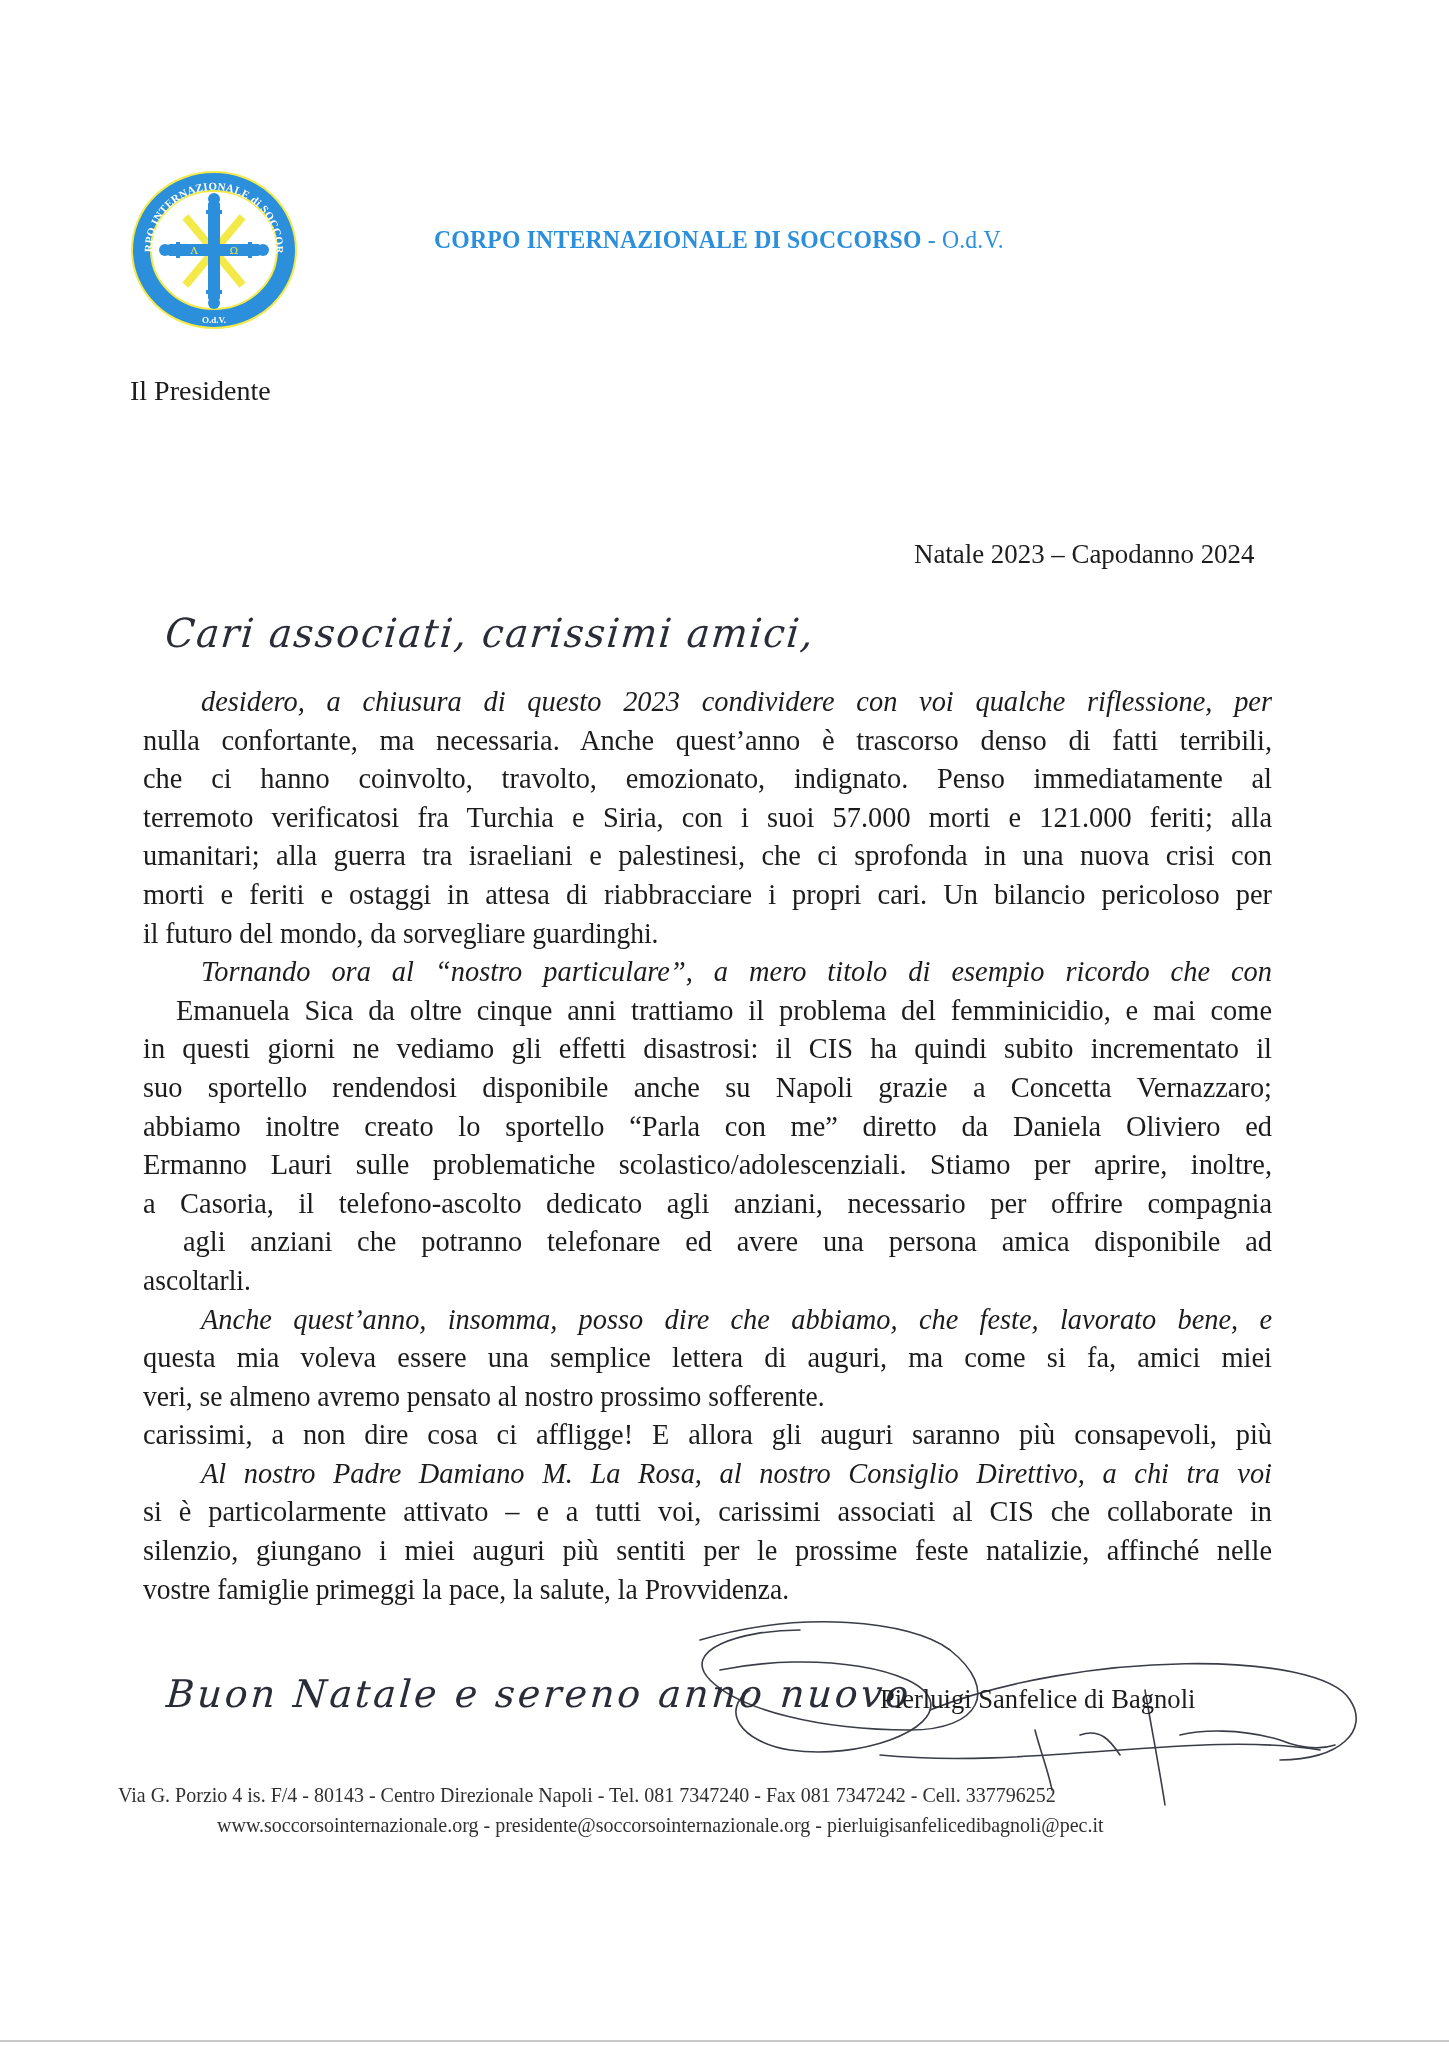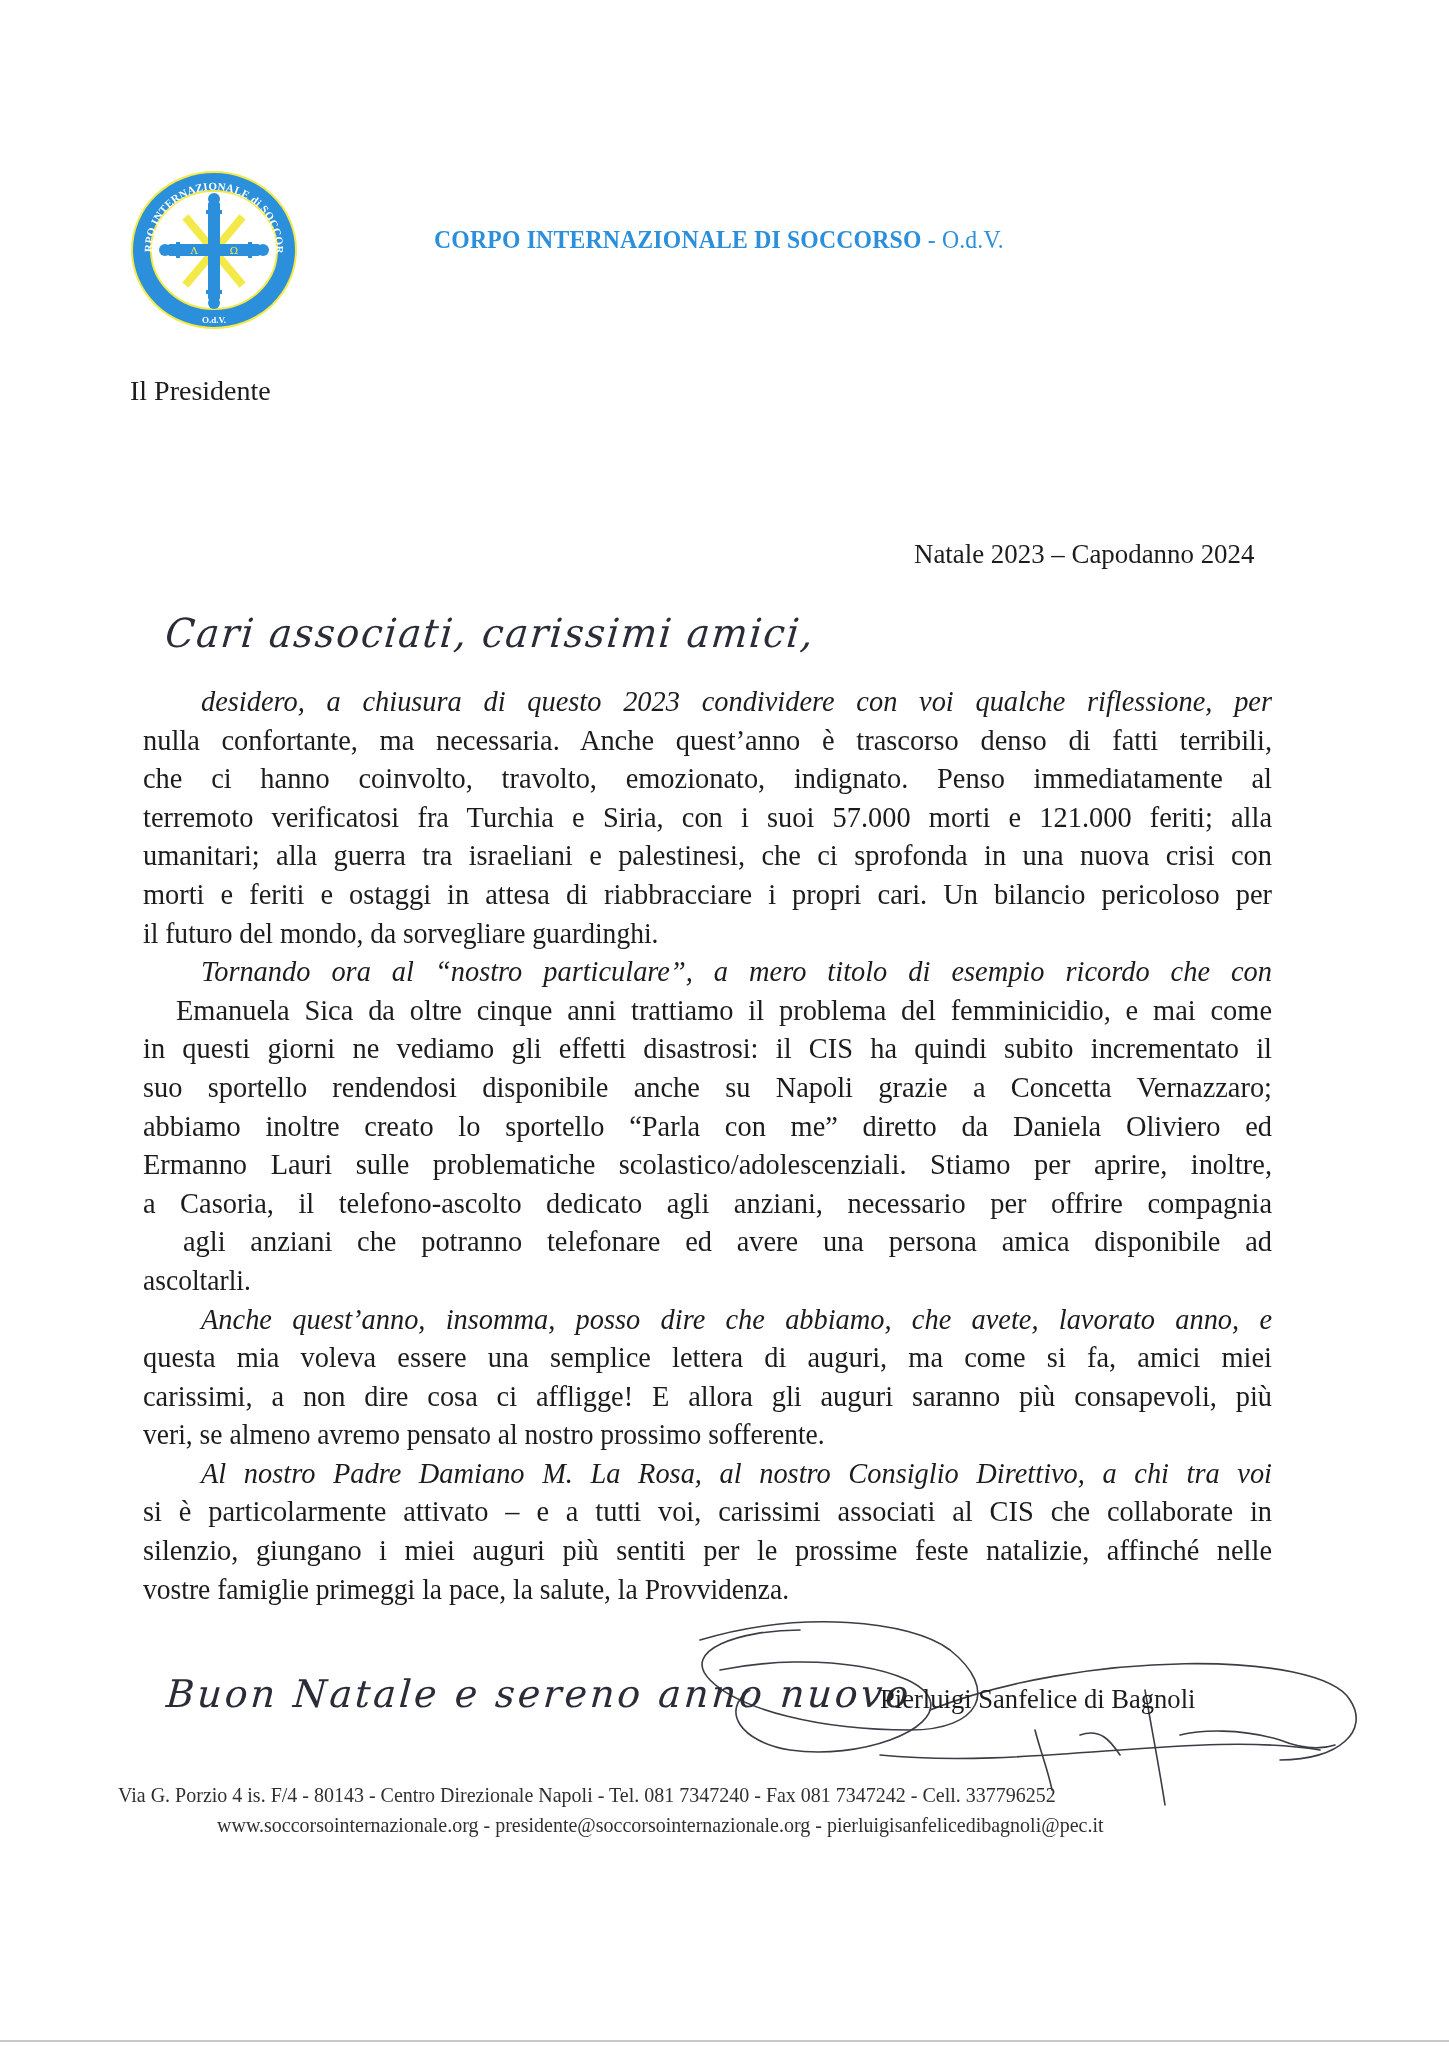--- a/index.html
+++ b/index.html
@@ -99,24 +99,24 @@
       <span class="line" style="white-space: nowrap; margin-left: 33px;"><span style="white-space: nowrap; word-spacing: 0px;">Emanuela Sica da oltre cinque anni trattiamo il problema del femminicidio, e mai come</span></span>
       <span class="line" style="white-space: nowrap;"><span style="white-space: nowrap; word-spacing: 0px;">in questi giorni ne vediamo gli effetti disastrosi: il CIS ha quindi subito incrementato il</span></span>
       <span class="line" style="white-space: nowrap;"><span style="white-space: nowrap; word-spacing: 0px;">suo sportello rendendosi disponibile anche su Napoli grazie a Concetta Vernazzaro;</span></span>
       <span class="line" style="white-space: nowrap;"><span style="white-space: nowrap; word-spacing: 0px;">abbiamo inoltre creato lo sportello “Parla con me” diretto da Daniela Oliviero ed</span></span>
       <span class="line" style="white-space: nowrap;"><span style="white-space: nowrap; word-spacing: 0px;">Ermanno Lauri sulle problematiche scolastico/adolescenziali. Stiamo per aprire, inoltre,</span></span>
       <span class="line" style="white-space: nowrap;"><span style="white-space: nowrap; word-spacing: 0px;">a Casoria, il telefono-ascolto dedicato agli anziani, necessario per offrire compagnia</span></span>
       <span class="line" style="white-space: nowrap; margin-left: 40px;"><span style="white-space: nowrap; word-spacing: 0px;">agli anziani che potranno telefonare ed avere una persona amica disponibile ad</span></span>
       <span class="line last" style="white-space: nowrap;"><span style="white-space: nowrap; display: inline-block; transform-origin: left top; transform: scaleX(0.97);">ascoltarli.</span></span>
     </div>
     <div>
-      <span class="line indent" style="white-space: nowrap;"><span style="white-space: nowrap; word-spacing: 0px;">Anche quest’anno, insomma, posso dire che abbiamo, che avete, lavorato anno, e</span></span>
+      <span class="line indent" style="white-space: nowrap;"><span style="white-space: nowrap; word-spacing: 0px;">Anche quest’anno, insomma, posso dire che abbiamo, che feste, lavorato bene, e</span></span>
       <span class="line" style="white-space: nowrap;"><span style="white-space: nowrap; word-spacing: 0px;">questa mia voleva essere una semplice lettera di auguri, ma come si fa, amici miei</span></span>
+      <span class="line last" style="white-space: nowrap;"><span style="white-space: nowrap; display: inline-block; transform-origin: left top; transform: scaleX(0.97);">veri, se almeno avremo pensato al nostro prossimo sofferente.</span></span>
       <span class="line" style="white-space: nowrap;"><span style="white-space: nowrap; word-spacing: 0px;">carissimi, a non dire cosa ci affligge! E allora gli auguri saranno più consapevoli, più</span></span>
-      <span class="line last" style="white-space: nowrap;"><span style="white-space: nowrap; display: inline-block; transform-origin: left top; transform: scaleX(0.97);">veri, se almeno avremo pensato al nostro prossimo sofferente.</span></span>
     </div>
     <div>
       <span class="line indent" style="white-space: nowrap;"><span style="white-space: nowrap; word-spacing: 0px;">Al nostro Padre Damiano M. La Rosa, al nostro Consiglio Direttivo, a chi tra voi</span></span>
       <span class="line" style="white-space: nowrap;"><span style="white-space: nowrap; word-spacing: 0px;">si è particolarmente attivato – e a tutti voi, carissimi associati al CIS che collaborate in</span></span>
       <span class="line" style="white-space: nowrap;"><span style="white-space: nowrap; word-spacing: 0px;">silenzio, giungano i miei auguri più sentiti per le prossime feste natalizie, affinché nelle</span></span>
       <span class="line last" style="white-space: nowrap;"><span style="white-space: nowrap; display: inline-block; transform-origin: left top; transform: scaleX(0.97);">vostre famiglie primeggi la pace, la salute, la Provvidenza.</span></span>
     </div>
   </div>
 
 <svg id="signature" class="abs" viewBox="0 0 700 200">

